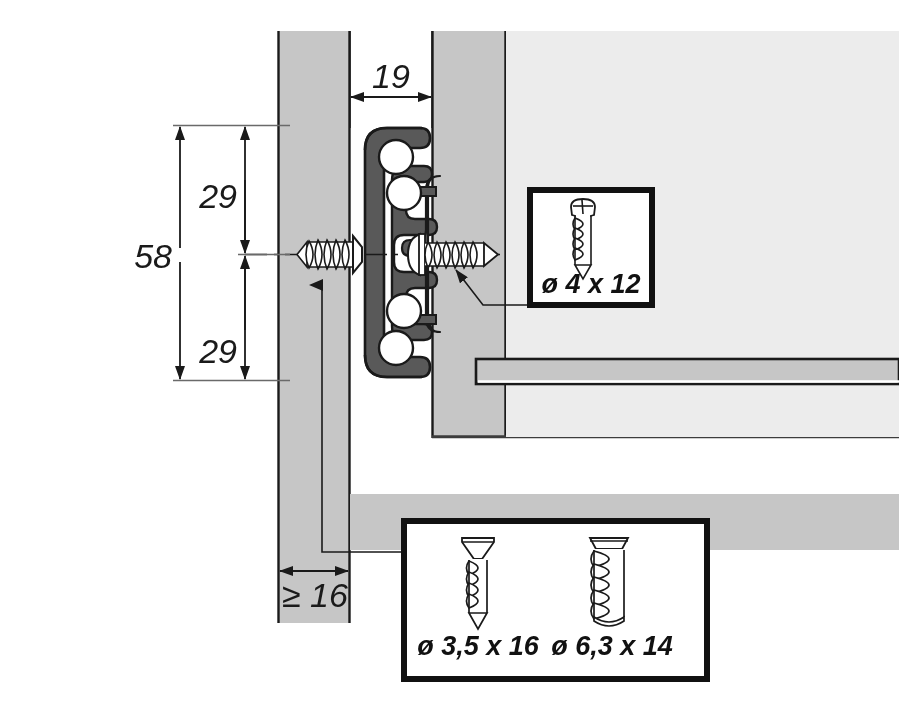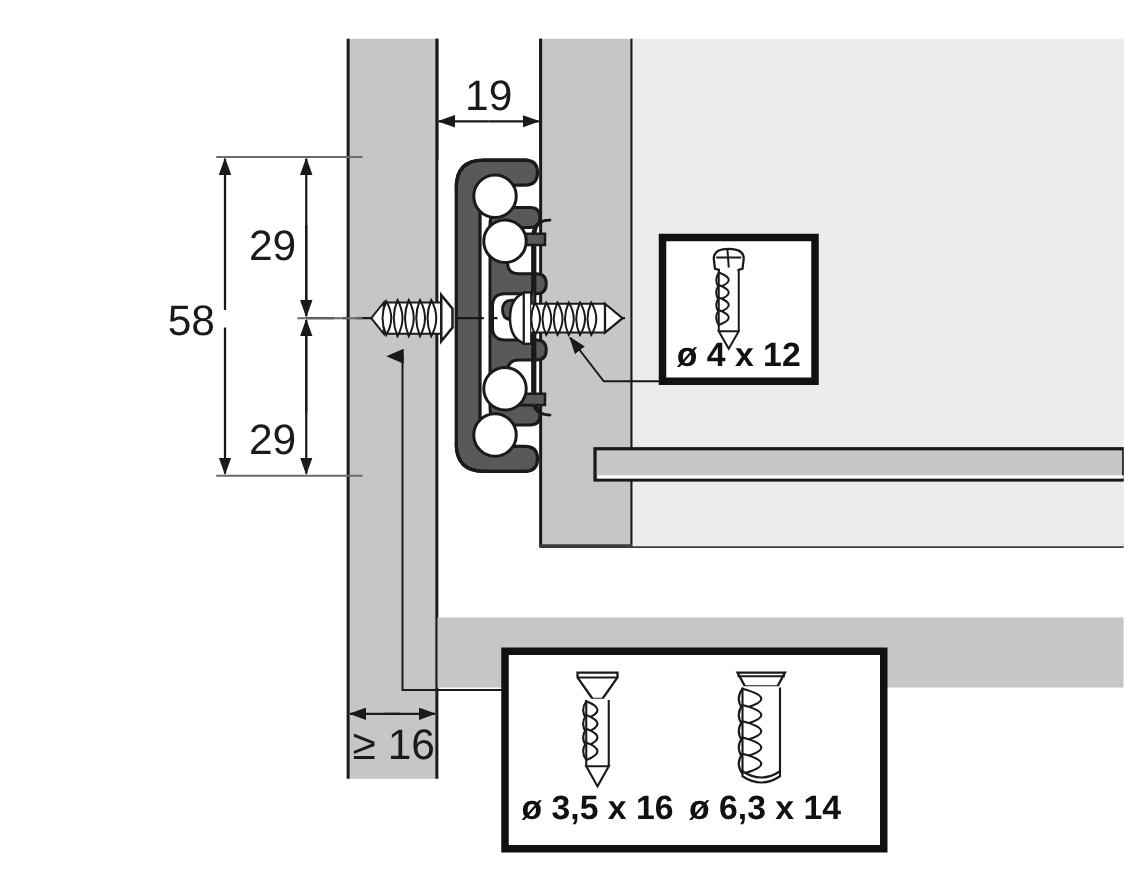--- a/index.html
+++ b/index.html
@@ -3,21 +3,21 @@
 <meta charset="utf-8">
 <title>Drawer Slide Mounting Diagram</title>
 <style>
   html,body{margin:0;padding:0;background:#ffffff;}
   body{
     width:899px;height:709px;
     font-family:"Liberation Sans", sans-serif;
     overflow:hidden;
     position:relative;
   }
-  #stage{position:absolute;left:0;top:0;width:899px;height:709px;}
+  #stage{position:absolute;left:0;top:0;width:899px;height:709px;font-style:italic;}
   svg{display:block;}
   .dimtext{
     font-family:"Liberation Sans", sans-serif;
     font-size:34px;
     fill:#1a1a1a;
     font-weight:400;
   }
   .boxlabel{
     font-family:"Liberation Sans", sans-serif;
     font-size:27px;

